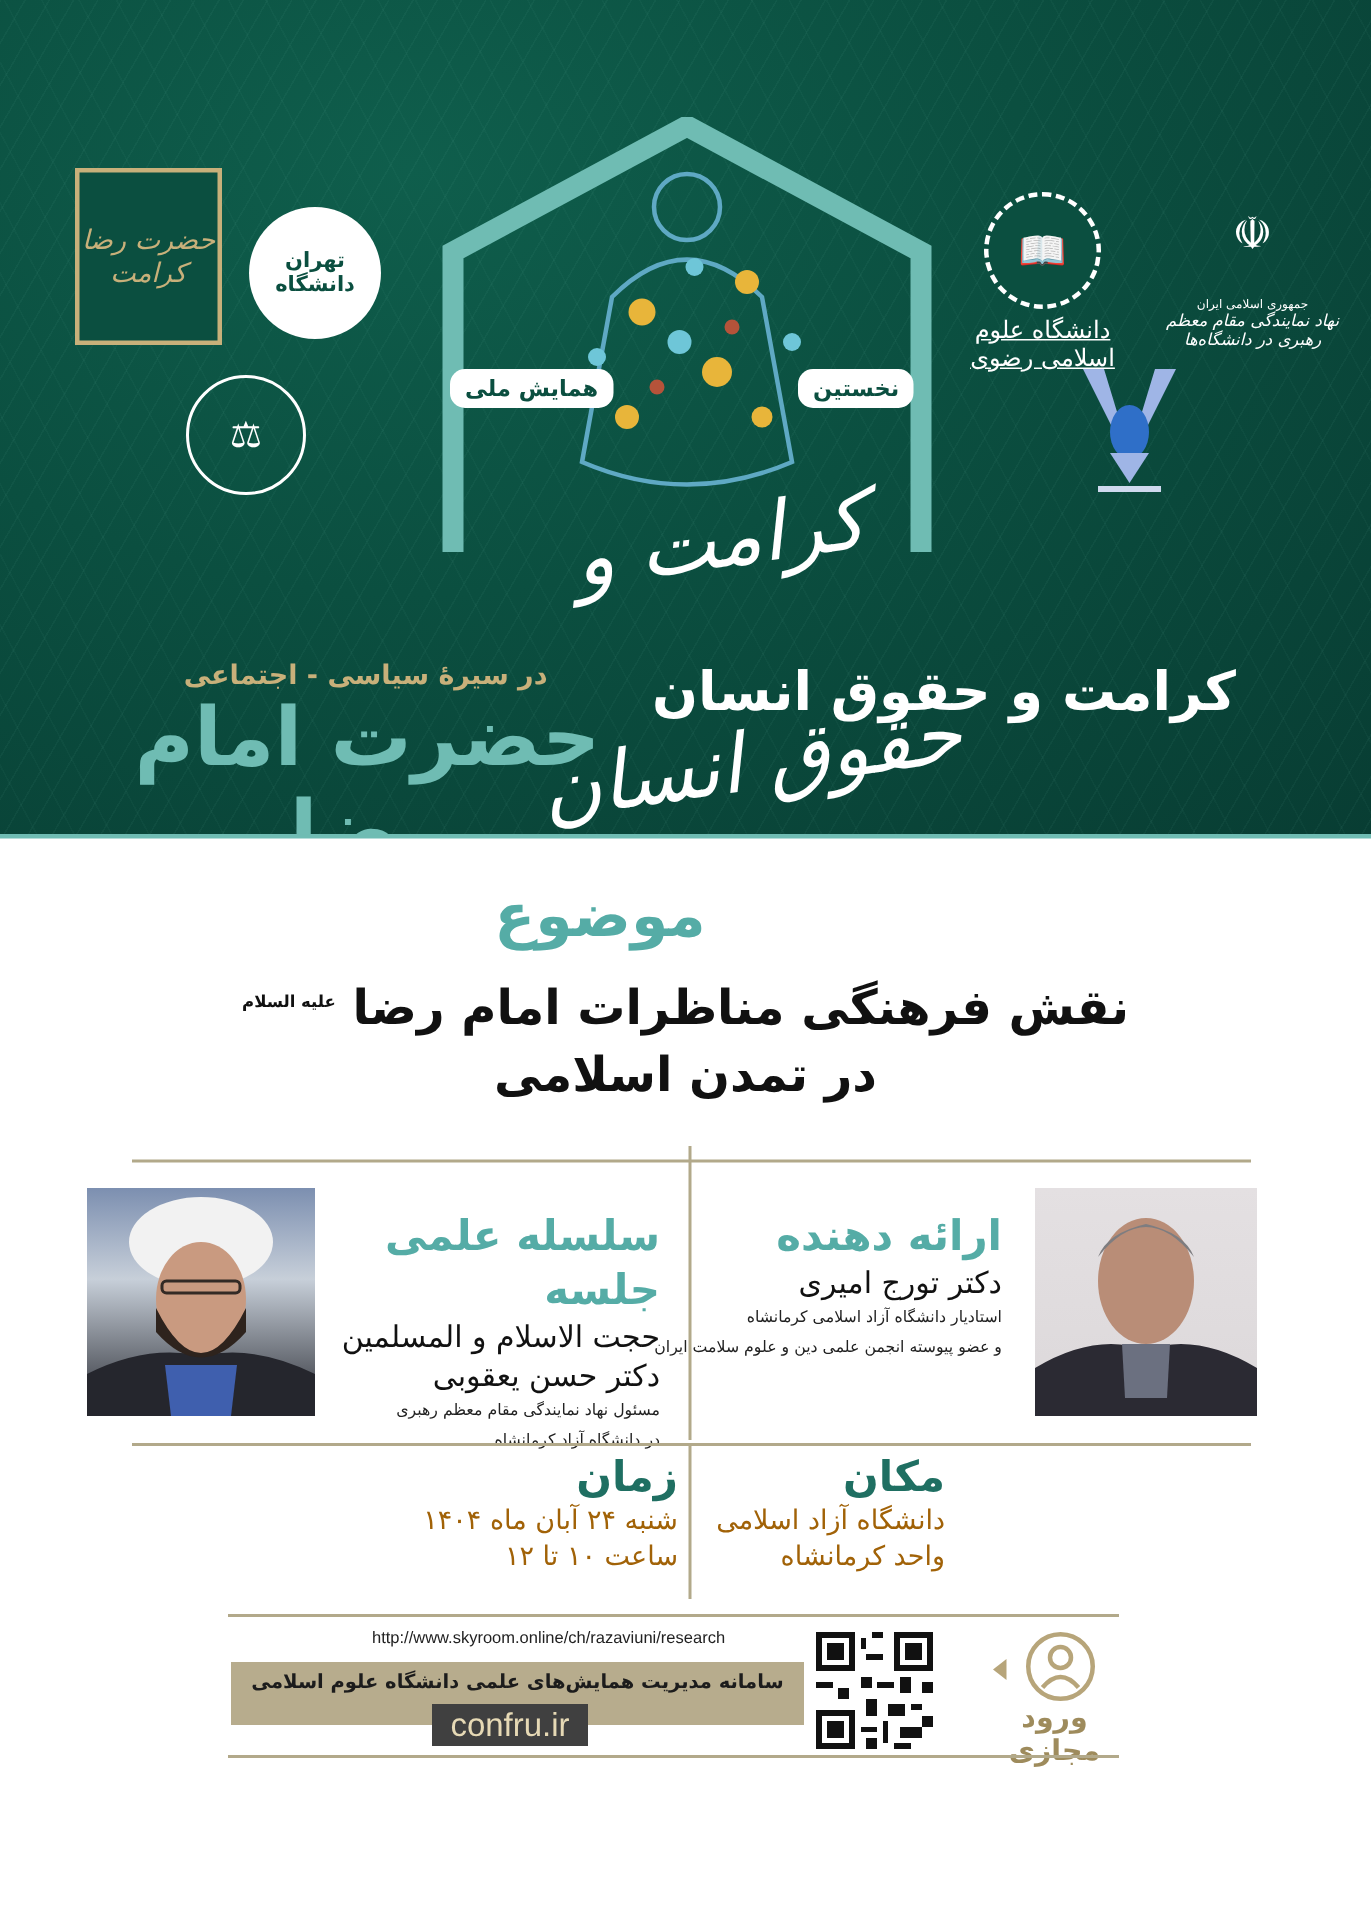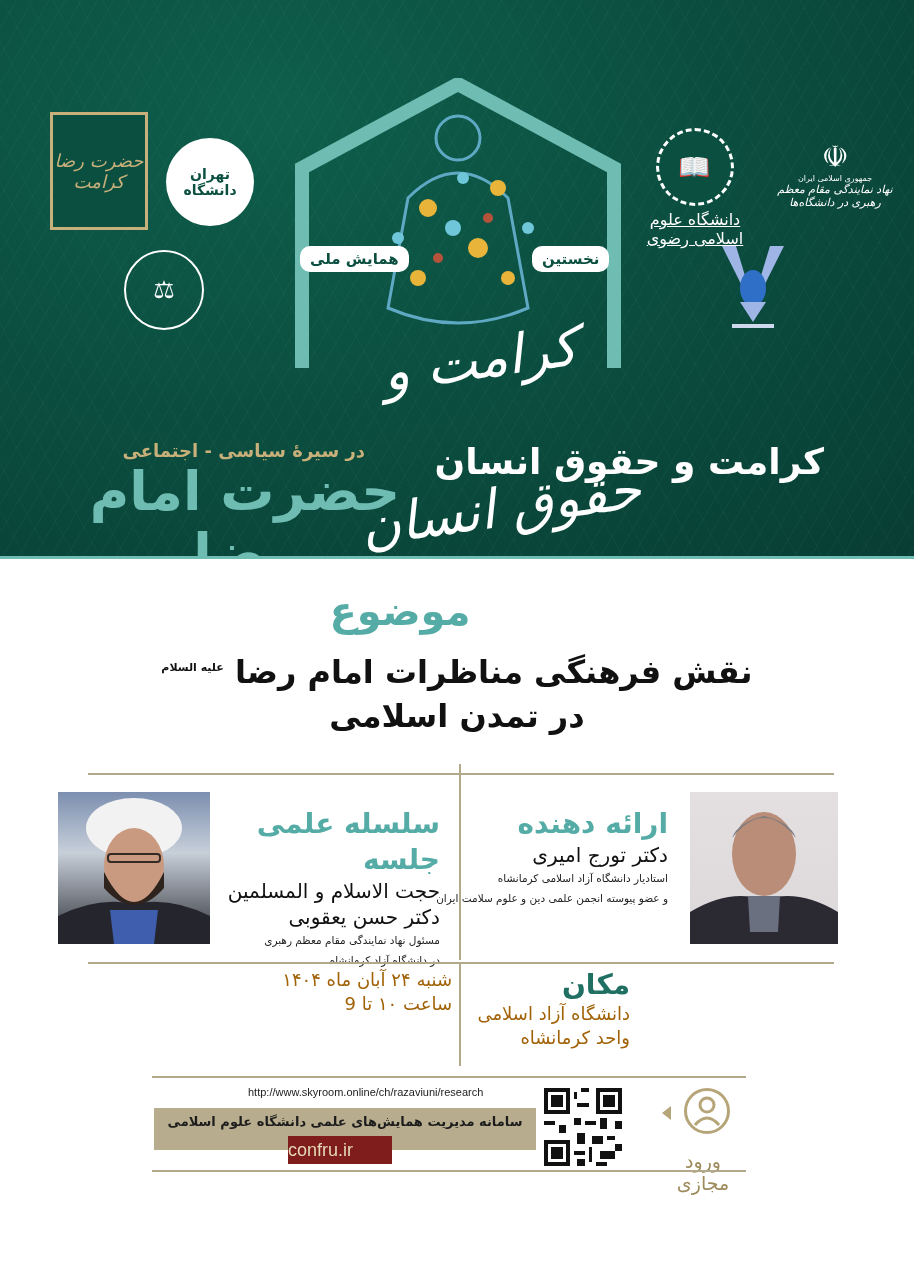--- a/index.html
+++ b/index.html
@@ -41,21 +41,21 @@
   .series-l2 { color: #ffffff; font-size: 36px; font-weight: bold; line-height: 44px; }
 
   .imam-block { position:absolute; left: 45px; top: 440px; width: 400px; direction: rtl; text-align: center; }
   .imam-sub { color: #c8b07a; font-size: 18px; font-weight: bold; text-align: right; padding-right: 80px; }
   .imam-main { color: #6fbcb3; font-size: 54px; font-weight: bold; line-height: 62px; letter-spacing: 2px; }
 
   
   .logo { position: absolute; }
   .logo-iran { left: 770px; top: 140px; width: 130px; text-align: center; color: #fff; }
   .logo-iran .emblem { font-size: 30px; line-height: 34px; }
-  .logo-iran .txt1 { font-size: 8px; }
+  .logo-iran .txt1 { font-size: 8px; margin-top: 24px; }
   .logo-iran .txt2 { font-size: 11px; font-style: italic; font-family: "DejaVu Serif", serif; }
   .logo-razavi { left: 630px; top: 128px; width: 130px; text-align: center; }
   .logo-razavi .circle {
     width: 78px; height: 78px; border-radius: 50%; margin: 0 auto; border: 3px dashed #fff;
     background: #0b4f40; display:flex; align-items:center; justify-content:center; color:#fff; font-size: 26px;
   }
   .logo-razavi .cap { color:#fff; font-size: 16px; margin-top: 4px; direction: rtl; text-decoration: underline; }
   .logo-azad { left: 718px; top: 242px; width: 70px; height: 90px; }
   .logo-tehran {
     left: 166px; top: 138px; width: 88px; height: 88px; border-radius: 50%;
@@ -97,26 +97,26 @@
   
   .pt-block { position:absolute; direction: rtl; text-align: right; }
   .place-block { right: 284px; top: 968px; width: 200px; }
   .time-block { right: 462px; top: 968px; width: 200px; }
   .pt-label { color:#1f6f62; font-size: 28px; font-weight:bold; line-height: 34px; }
   .pt-val { color:#a16207; font-size: 18px; line-height: 24px; }
 
   
   .url { position:absolute; left: 248px; top: 1086px; font-size: 11px; color:#222; font-family: "Liberation Sans", sans-serif; }
   .banner { position:absolute; left: 154px; top: 1108px; width: 382px; height: 42px; background:#b7ac8d; direction: rtl; text-align: center; font-size: 13px; font-weight: bold; color:#1c1c1c; line-height: 28px; }
-  .site { position:absolute; left: 288px; top: 1136px; width: 104px; height: 28px; background:#7f1d1d; color:#e6d9b5; font-family: "Liberation Sans", sans-serif; font-size: 18px; text-align:left; line-height: 28px; }
+  .site { position:absolute; left: 288px; top: 1136px; width: 104px; height: 28px; background:#404040; color:#e6d9b5; font-family: "Liberation Sans", sans-serif; font-size: 22px; text-align:center; line-height: 28px; }
   .qr { position:absolute; left: 544px; top: 1088px; width: 78px; height: 78px; }
   .virtual { position:absolute; left: 658px; top: 1088px; width: 90px; height: 80px; text-align:center; }
   .virtual .avatar-ring { width: 46px; height: 46px; border:3px solid #b7a57a; border-radius:50%; margin: 0 0 0 26px; position:relative; }
   .virtual .arrow { position:absolute; left: 4px; top: 18px; width:0; height:0; border-top:7px solid transparent; border-bottom:7px solid transparent; border-right:9px solid #b7a57a; }
-  .virtual .vlabel { color:#9e8b5c; font-size: 19px; font-weight: normal; direction: rtl; margin-top: 16px; }
+  .virtual .vlabel { color:#9e8b5c; font-size: 19px; font-weight: bold; direction: rtl; margin-top: 0; }
 </style>
 </head>
 <body>
 
 <div class="hero">
 
   <div class="arch">
     <svg viewBox="0 0 340 290">
       <path d="M14 290 L14 90 L170 6 L326 90 L326 290" fill="none" stroke="#6fbcb3" stroke-width="14"></path>
       <circle cx="170" cy="60" r="22" fill="none" stroke="#5fa9c4" stroke-width="3"></circle>
@@ -236,22 +236,23 @@
 <div class="hline" style="left:88px; top:962px; width:746px;"></div>
 <div class="vline" style="left:459px; top:962px; height:104px;"></div>
 
 <div class="pt-block place-block">
   <div class="pt-label">مکان</div>
   <div class="pt-val">دانشگاه آزاد اسلامی</div>
   <div class="pt-val">واحد کرمانشاه</div>
 </div>
 
 <div class="pt-block time-block">
+  <div class="pt-label">زمان</div>
   <div class="pt-val">شنبه ۲۴ آبان ماه ۱۴۰۴</div>
-  <div class="pt-val">ساعت ۱۰ تا 9</div>
+  <div class="pt-val">ساعت ۱۰ تا ۱۲</div>
 </div>
 
 <div class="hline" style="left:152px; top:1076px; width:594px;"></div>
 
 <a class="url">http://www.skyroom.online/ch/razaviuni/research</a>
 <div class="banner">سامانه مدیریت همایش‌های علمی دانشگاه علوم اسلامی رضوی</div>
 <a class="site">confru.ir</a>
 
 <div class="qr">
   <svg viewBox="0 0 21 21" shape-rendering="crispEdges">

